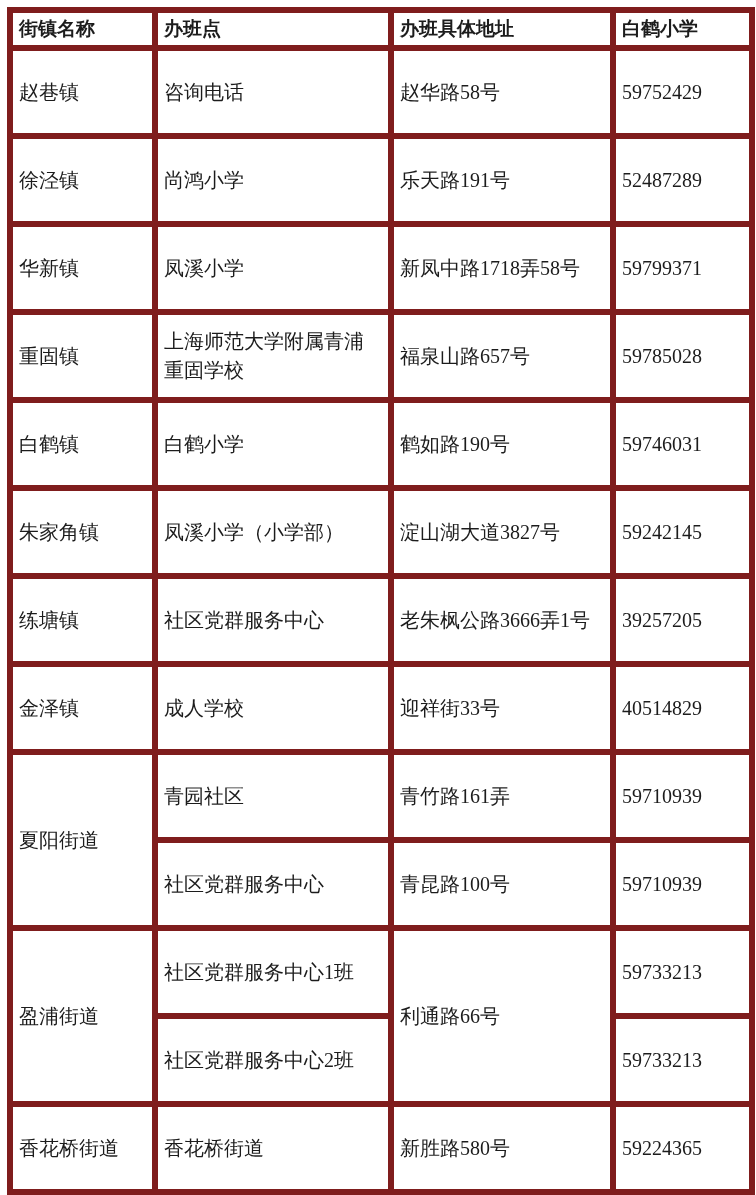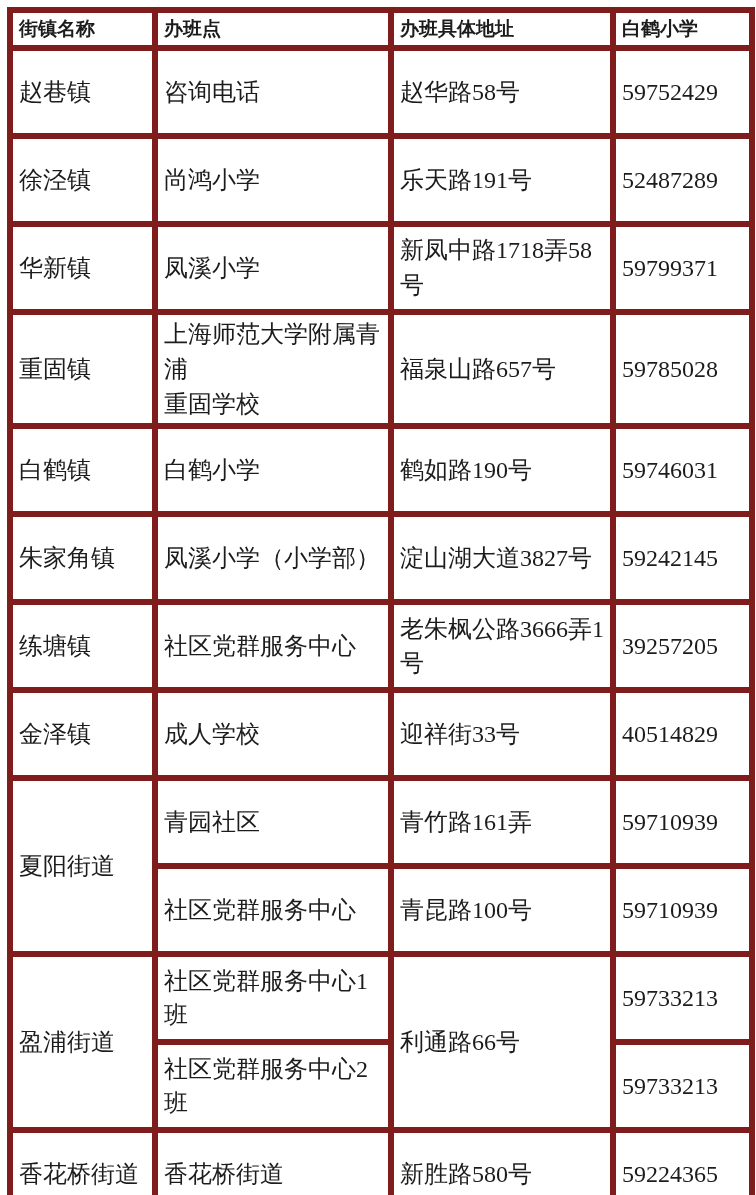--- a/index.html
+++ b/index.html
@@ -36,21 +36,21 @@
     line-height: 1.45;
     overflow: hidden;
   }
   .info-table th {
     font-size: 19px;
     font-weight: bold;
     height: 28px;
     line-height: 1.1;
   }
   .info-table td {
-    font-size: 24px;
+    font-size: 20px;
     font-weight: normal;
     margin-top: 9px;
   }
   tr.data-row {
     height: 88px;
   }
   col.c1 { width: 145px; }
   col.c2 { width: 236px; }
   col.c3 { width: 222px; }
   col.c4 { width: 139px; }

